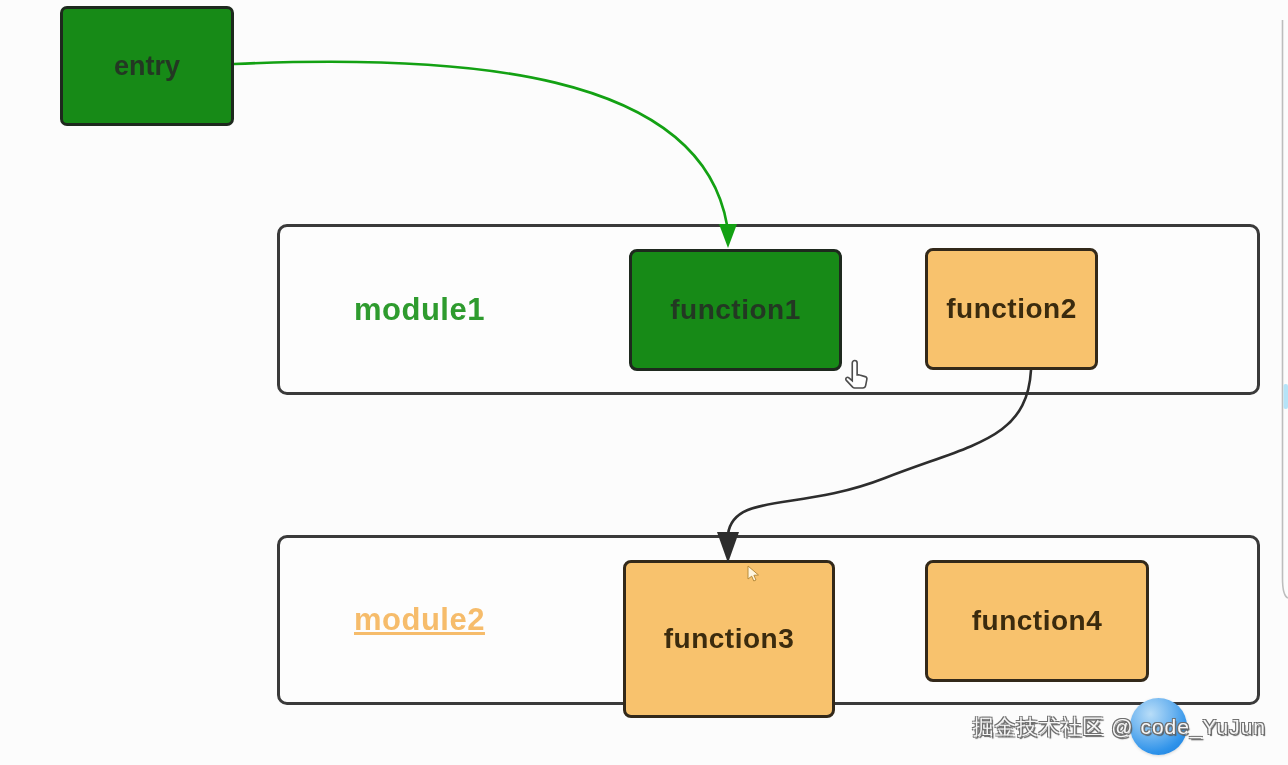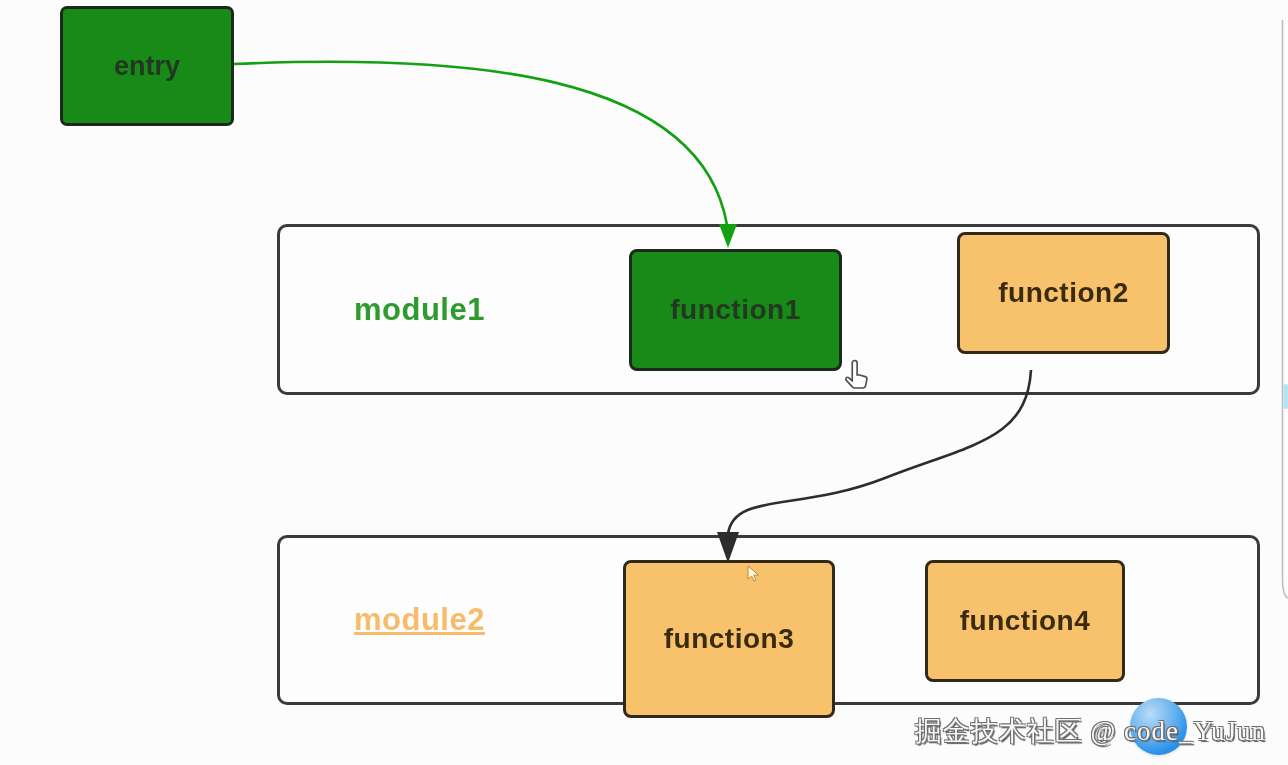--- a/index.html
+++ b/index.html
@@ -41,48 +41,47 @@
   .fn{font-size:28px;letter-spacing:.5px;}
   .fn-green{
     background:var(--green-fill);border:3px solid var(--green-node-border);
     color:var(--green-node-text);
   }
   .fn-orange{
     background:var(--orange-fill);border:3px solid var(--orange-node-border);
     color:var(--orange-node-text);
   }
   .fn1{left:629px;top:249px;width:213px;height:122px;}
-  .fn2{left:925px;top:232px;width:213px;height:122px;margin-left:32px;}
+  .fn2{left:925px;top:248px;width:173px;height:122px;}
   .fn3{left:623px;top:560px;width:212px;height:158px;}
-  .fn4{left:925px;top:560px;width:200px;height:122px;}
+  .fn4{left:925px;top:560px;width:224px;height:122px;}
   .overlay{
     position:absolute;left:0;top:0;width:1288px;height:765px;z-index:5;
     pointer-events:none;
   }
   .edge-green{stroke:var(--arrow-green);stroke-width:2.6;fill:none;}
   .edge-green-head{fill:var(--arrow-green);stroke:none;}
   .edge-dark{stroke:var(--arrow-dark);stroke-width:2.6;fill:none;}
   .edge-dark-head{fill:var(--arrow-dark);stroke:none;}
   .panel-line{stroke:var(--panel-line);stroke-width:1.6;fill:none;}
   .thumb{fill:var(--scrollbar-thumb);}
   .hand-cursor{fill:#ffffff;stroke:#4d4d4d;stroke-width:1.2;}
   .mini-cursor{fill:#fff6e0;stroke:#b98c3a;stroke-width:1;}
   .avatar-sphere{
     position:absolute;left:1130px;top:698px;width:57px;height:57px;
     border-radius:50%;z-index:6;
     background:radial-gradient(circle at 36% 28%,#b8ddf8 0%,#6fb5f0 40%,#2f93ea 70%,#1878d6 100%);
     box-shadow:0 1px 3px rgba(0,0,0,.15);
   }
   .watermark{
     position:absolute;right:22px;top:713px;z-index:7;
-    font-size:27px;color:var(--watermark-text);letter-spacing:1px;
+    font-size:21px;color:var(--watermark-text);letter-spacing:1px;
     text-shadow:-1px -1px 0 var(--watermark-shadow),1px -1px 0 var(--watermark-shadow),
                 -1px 1px 0 var(--watermark-shadow),1.5px 1.5px 1px #5a5a5a;
     white-space:nowrap;
-    font-family:Liberation Serif, serif;
   }
 </style>
 </head>
 <body>
 
 <div class="module module-1">
   <span class="module-label">module1</span>
 </div>
 <div class="module module-2">
   <span class="module-label">module2</span>

